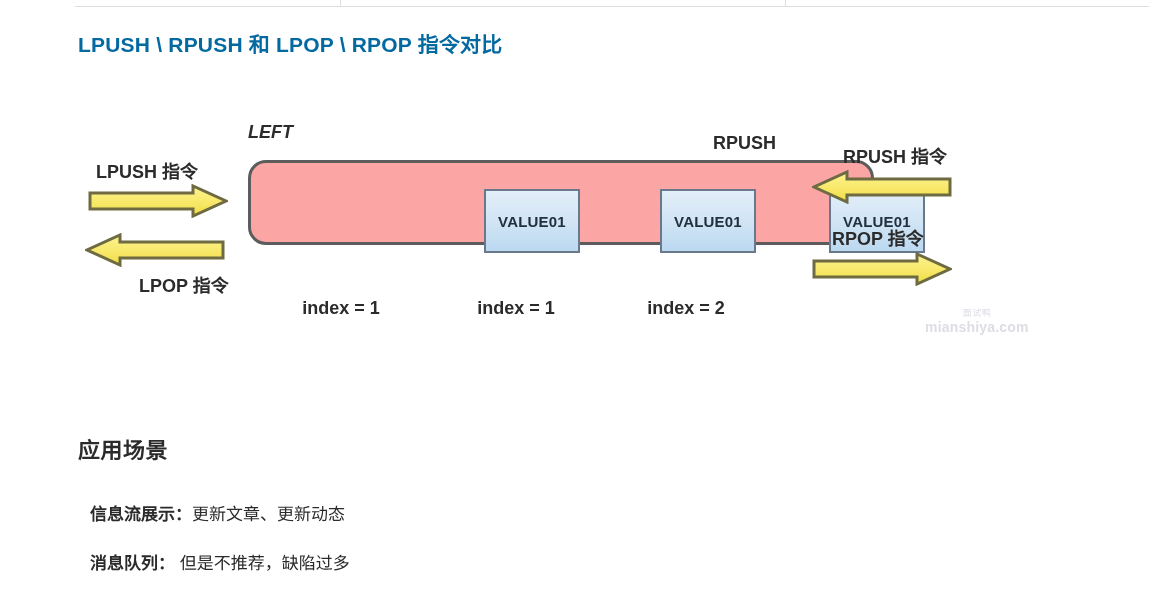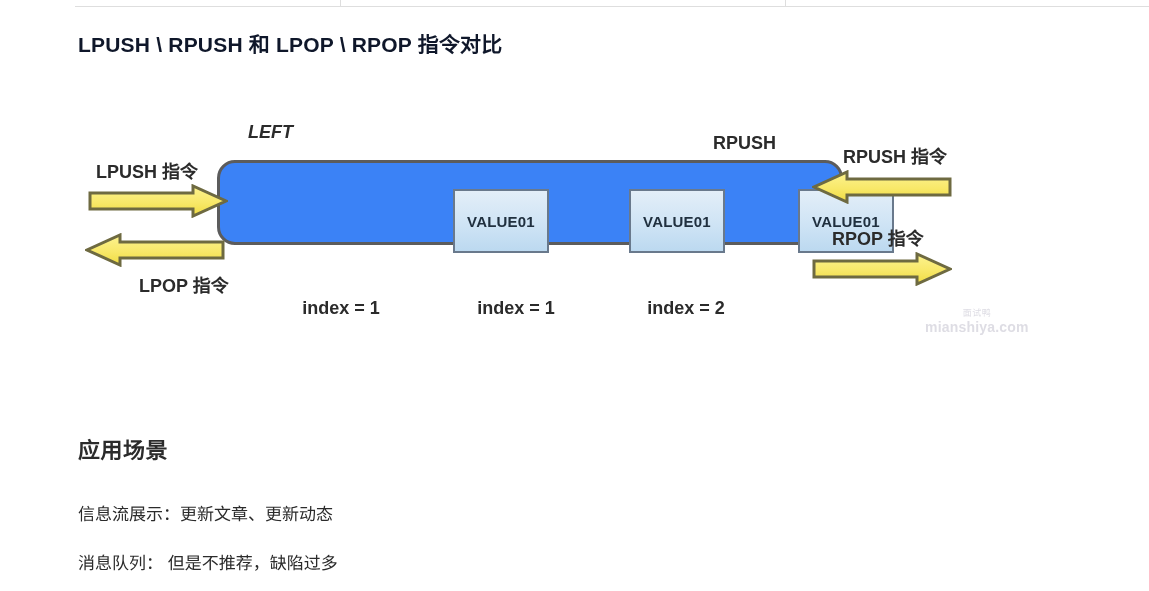--- a/index.html
+++ b/index.html
@@ -39,43 +39,43 @@
   .top-rule .vsep.s2 { left: 710px; }
 
   
   .doc-title {
     position: absolute;
     left: 78px;
     top: 28px;
     font-size: 21px;
     font-weight: bold;
     letter-spacing: 0.2px;
-    color: #0f172a;
+    color: #0369a1;
     white-space: nowrap;
   }
 
   
   .diagram {
     position: absolute;
     left: 60px;
     top: 100px;
     width: 1020px;
     height: 245px;
   }
 
   
   .list-box {
     position: absolute;
-    left: 157px;
+    left: 188px;
     top: 60px;
     width: 626px;
     height: 85px;
     border: 3px solid #5c5c5c;
     border-radius: 18px;
-    background: #3b82f6;
+    background: #fca5a5;
     box-sizing: border-box;
   }
 
   .value-cell {
     position: absolute;
     top: 26px;
     width: 96px;
     height: 64px;
     box-sizing: border-box;
     border: 2px solid #69798c;
@@ -167,21 +167,21 @@
   }
   .body-line {
     position: absolute;
     left: 78px;
     font-size: 17px;
     color: #2b2b2b;
     white-space: nowrap;
   }
   .body-line.l1 { top: 500px; }
   .body-line.l2 { top: 549px; }
-  .body-line .lead { font-weight: normal; }
+  .body-line .lead { font-weight: bold; margin-left: 12px; }
   .body-line .rest { font-weight: normal; }
 </style>
 </head>
 <body>
 
 <div class="top-rule">
   <span class="vsep s1"></span>
   <span class="vsep s2"></span>
 </div>
 

